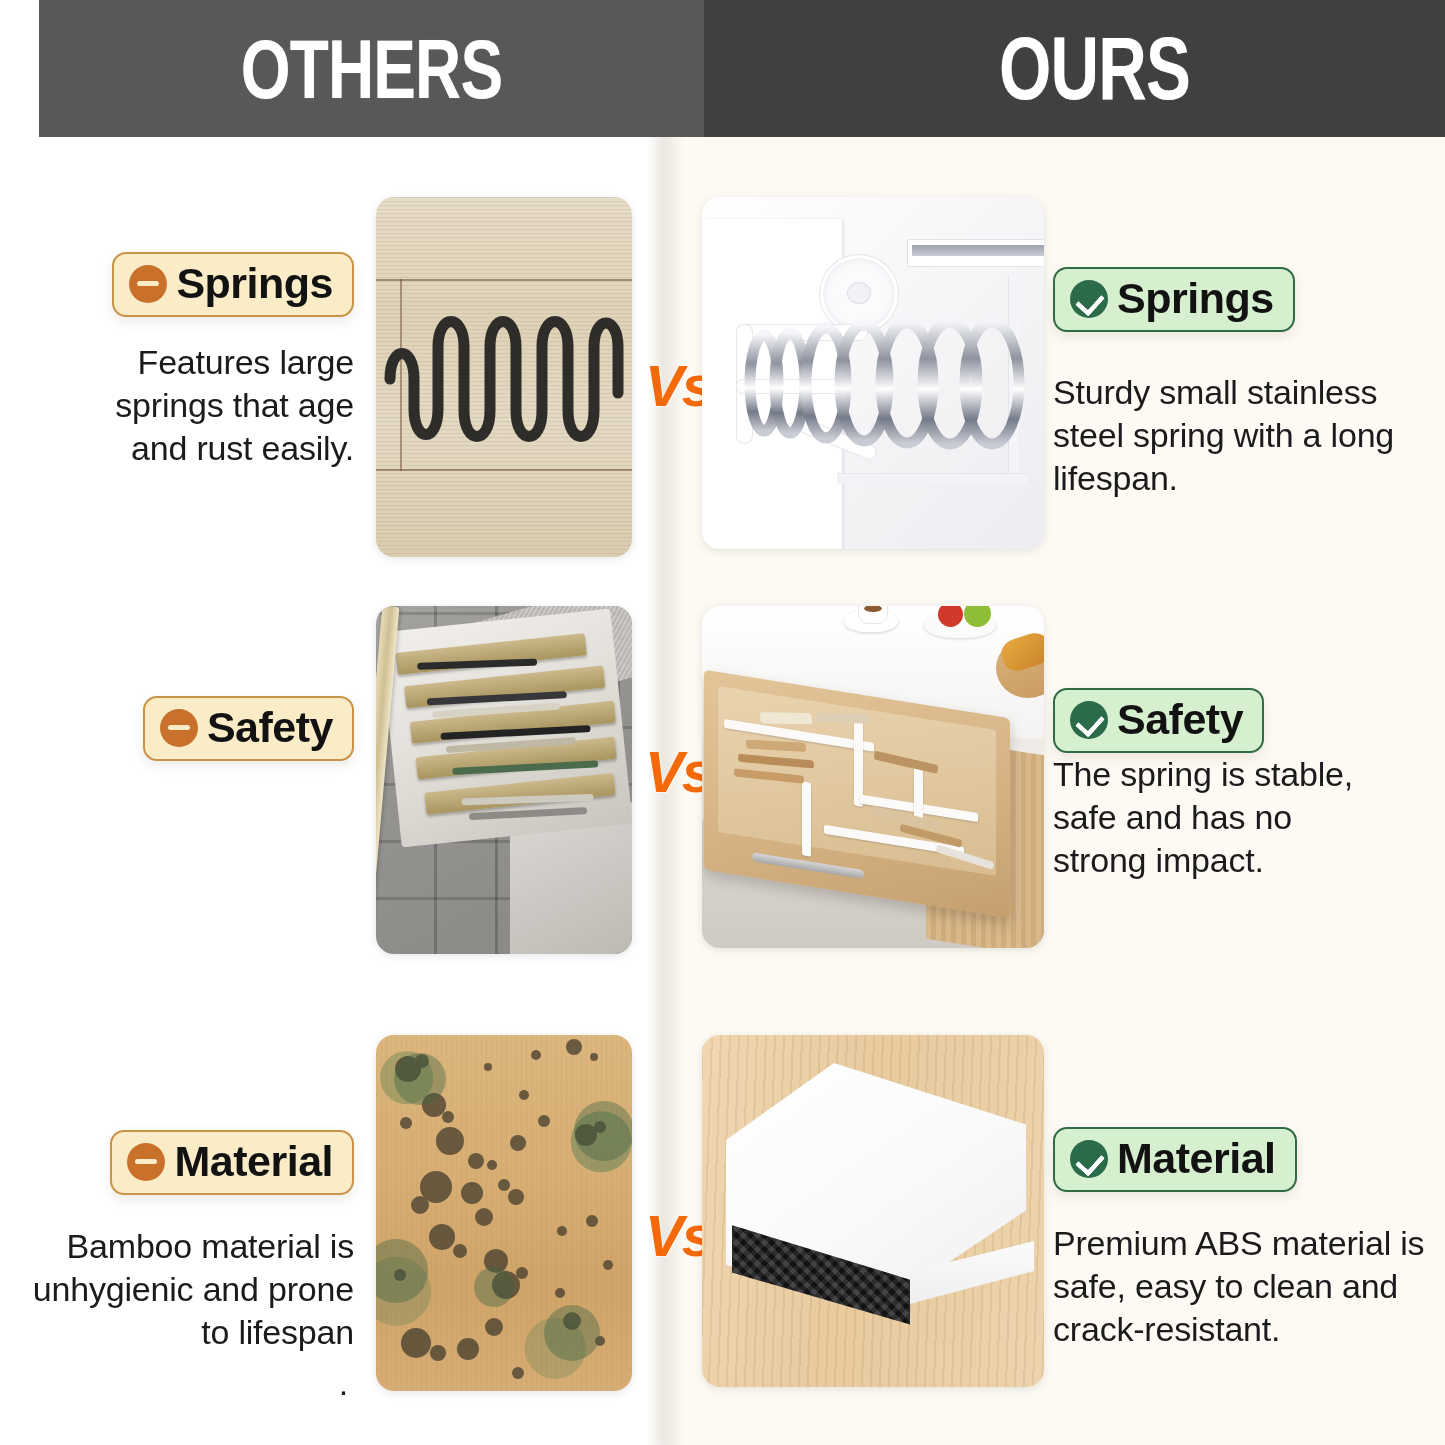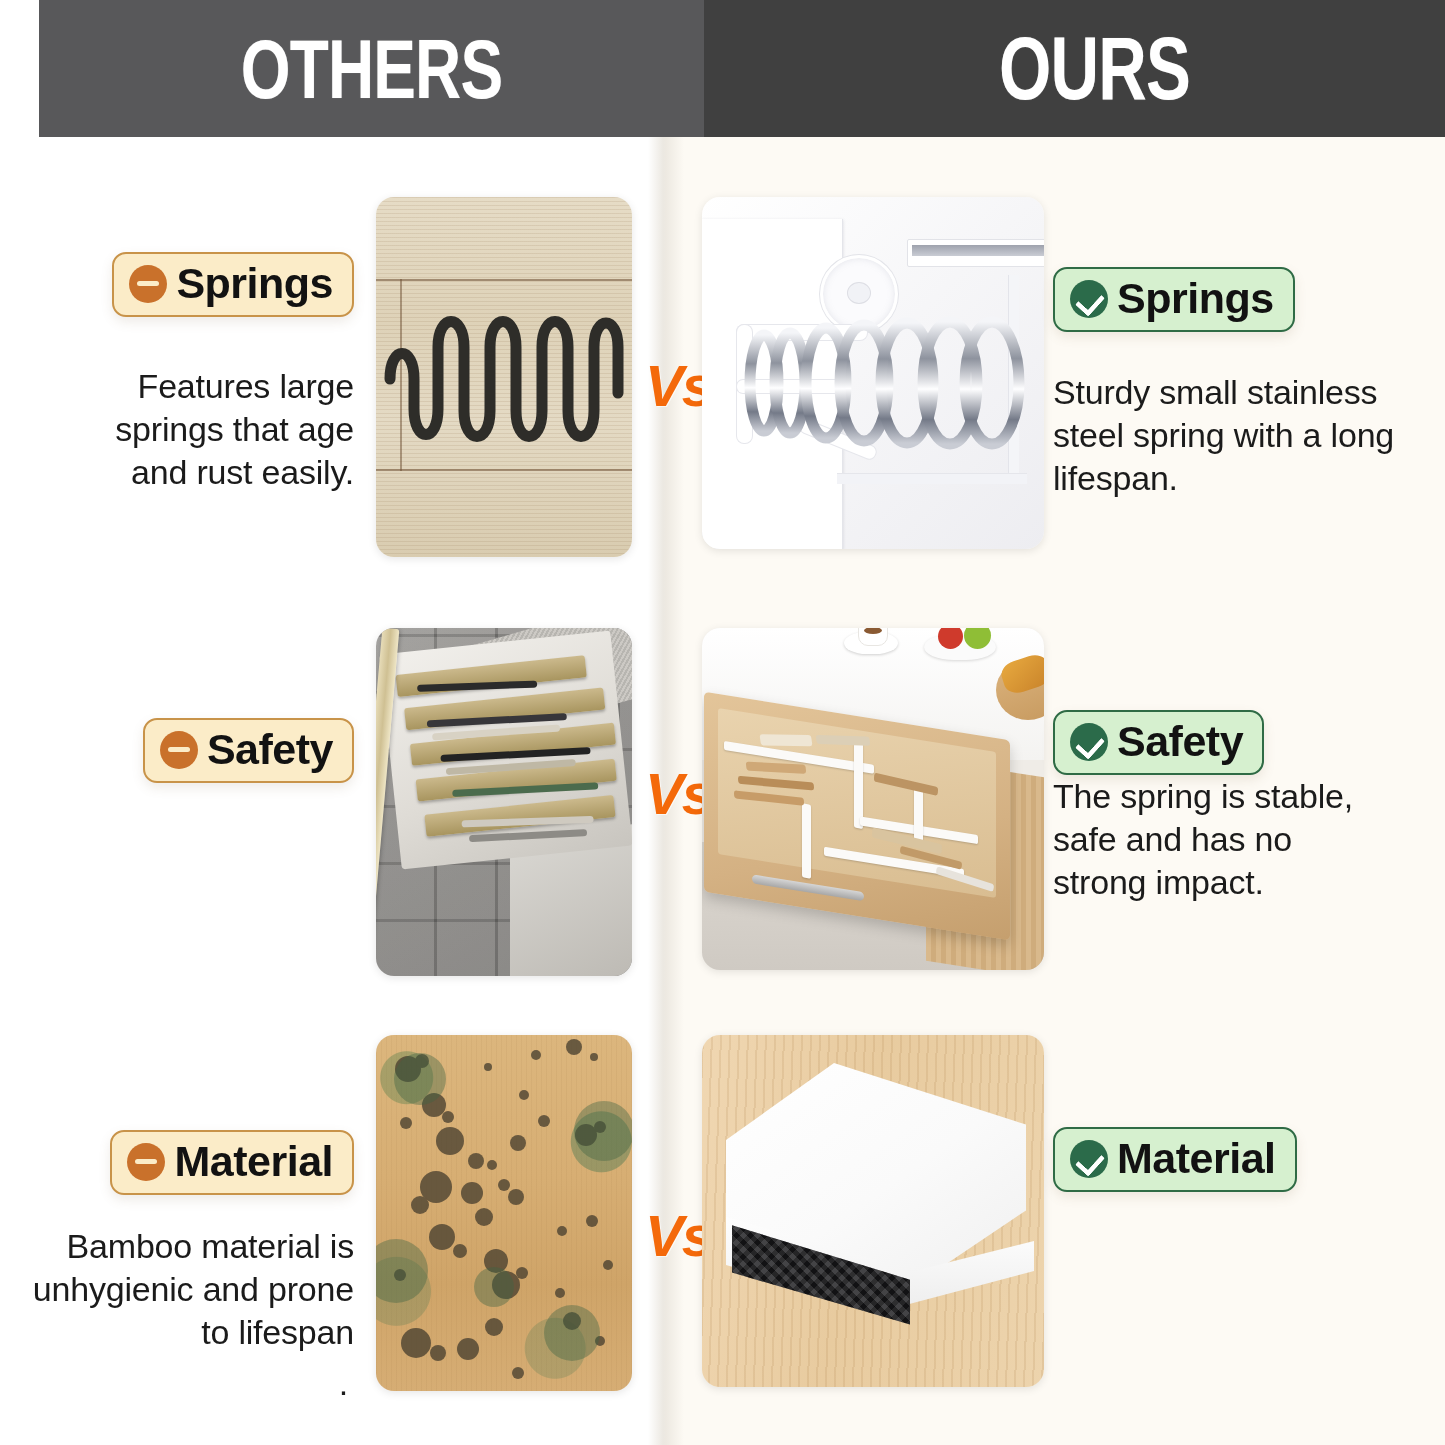--- a/index.html
+++ b/index.html
@@ -29,21 +29,21 @@
     font-size:78px;line-height:78px;
     font-family:"Liberation Sans", sans-serif;
     transform:scaleX(.82) scaleY(1.08);transform-origin:center;
     text-shadow:0 0 1px rgba(255,255,255,.4);
   }
   .header .right .htxt{font-size:82px;}
 
   
   .row{position:absolute;left:0;width:1445px;}
   .row1{top:137px;height:450px;}
-  .row2{top:598px;height:440px;}
+  .row2{top:576px;height:440px;}
   .row3{top:1027px;height:418px;}
 
   
   .txtcol{position:absolute;top:0;display:flex;flex-direction:column;}
   .txtcol.left{left:0;width:372px;align-items:flex-end;text-align:right;padding-right:18px;box-sizing:border-box;}
   .txtcol.right{left:1053px;width:392px;align-items:flex-start;text-align:left;box-sizing:border-box;}
 
   
   .badge{
     display:inline-flex;align-items:center;gap:9px;
@@ -222,21 +222,21 @@
     </div>
   </div>
 
   <div class="row row1">
 
     <div class="txtcol left" style="padding-top:115px;">
       <div class="badge badge-neg">
         <span class="icn icn-minus"></span>
         <span class="blabel">Springs</span>
       </div>
-      <div class="para" style="margin-top:48px;width:290px;text-align:right;">Features large springs that age and rust easily.</div>
+      <div class="para" style="margin-top:24px;width:290px;text-align:right;">Features large springs that age and rust easily.</div>
     </div>
 
     <div class="photo p1l">
       <div class="seam s1"></div>
         <div class="seam s2"></div>
         <div class="vseam"></div>
       <svg viewBox="0 0 256 360" preserveAspectRatio="none">
         <path d="M14 182 C14 148 38 148 38 182 L38 212 C38 246 62 246 62 212 L62 150 C62 116 88 116 88 150 L88 214 C88 248 114 248 114 214 L114 150 C114 116 140 116 140 150 L140 214 C140 248 166 248 166 214 L166 150 C166 116 192 116 192 150 L192 214 C192 248 218 248 218 214 L218 150 C218 118 242 118 242 150 L242 196" fill="none" stroke="#2e2d29" stroke-width="11" stroke-linecap="round"></path>
       </svg>
     </div>
@@ -430,16 +430,17 @@
       <div class="sideface"></div>
       <div class="frontface"></div>
       <div class="blackpanel"></div>
     </div>
 
     <div class="txtcol right" style="padding-top:100px;">
       <div class="badge badge-pos">
         <span class="icn icn-check"></span>
         <span class="blabel">Material</span>
       </div>
+      <div class="para" style="margin-top:30px;width:380px;">Premium ABS material is safe, easy to clean and crack-resistant.</div>
     </div>
   </div>
 
 </div>
 
 </body></html>

